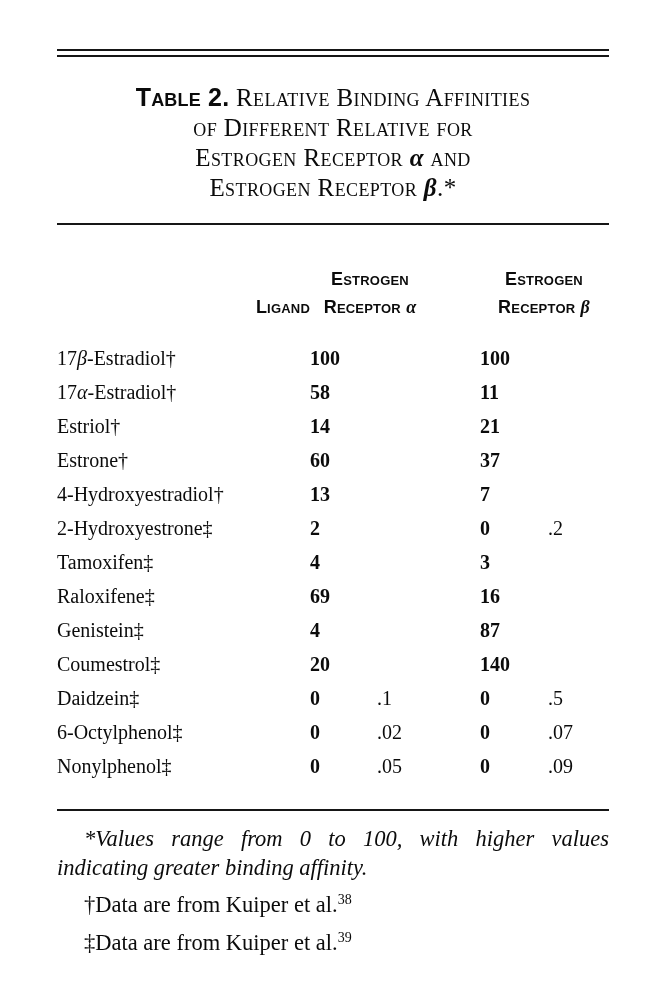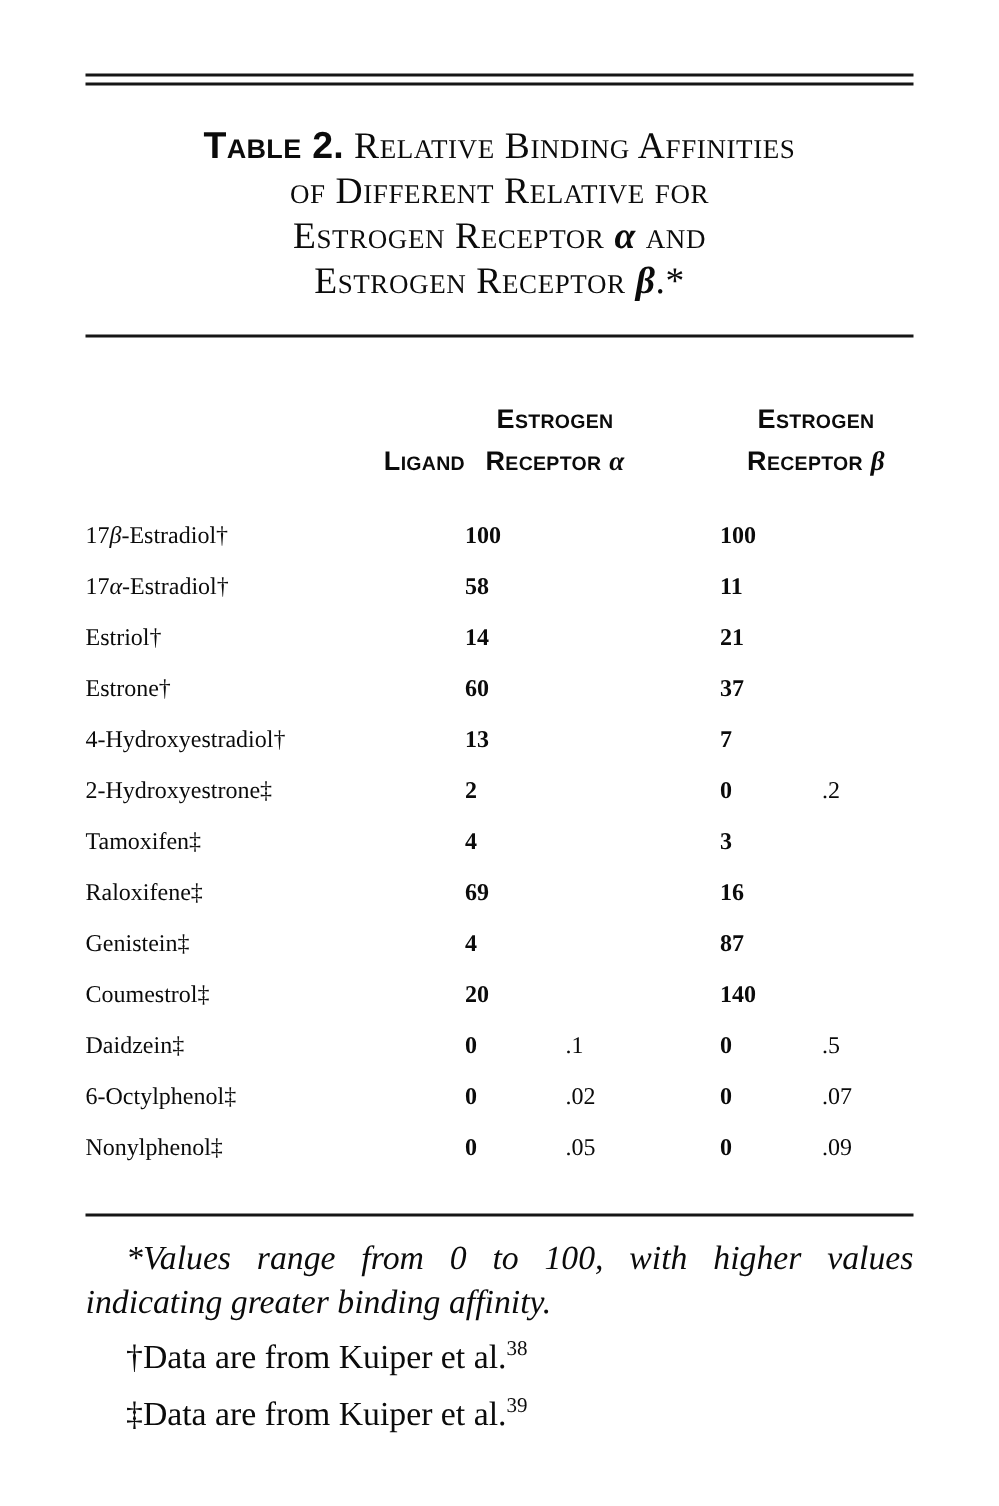--- a/index.html
+++ b/index.html
@@ -36,21 +36,21 @@
   col.c1 { width:253px; } col.c2 { width:120px; } col.c3 { width:178px; }
   th {
     font-family:"Liberation Sans", sans-serif;
     font-weight:bold; font-variant:small-caps;
     font-size:18px; line-height:28px; letter-spacing:0.2px;
     vertical-align:bottom; padding-bottom:20px;
   }
   th.h-ligand { text-align:right; }
   th.h-col { }
   th.h-b { padding-left:50px; }
-  td { font-size:16px; line-height:34px; height:34px; vertical-align:baseline; white-space:nowrap; }
+  td { font-size:20px; line-height:34px; height:34px; vertical-align:baseline; white-space:nowrap; }
   td.ligand { text-align:left; }
   td.ligand .greek { font-weight:normal; }
   td.num { text-align:left; }
   td.num .ip { display:inline-block; text-align:left;font-weight:bold; }
   td.num .fp { display:inline-block; text-align:left; }
   td.col-a .ip { width:67px; } td.col-a .fp { width:53px; }
   td.col-b { padding-left:50px; } td.col-b .ip { width:68px; } td.col-b .fp { width:60px; }
 
   
   .footnotes { margin-top:14px; font-size:22.5px; }

